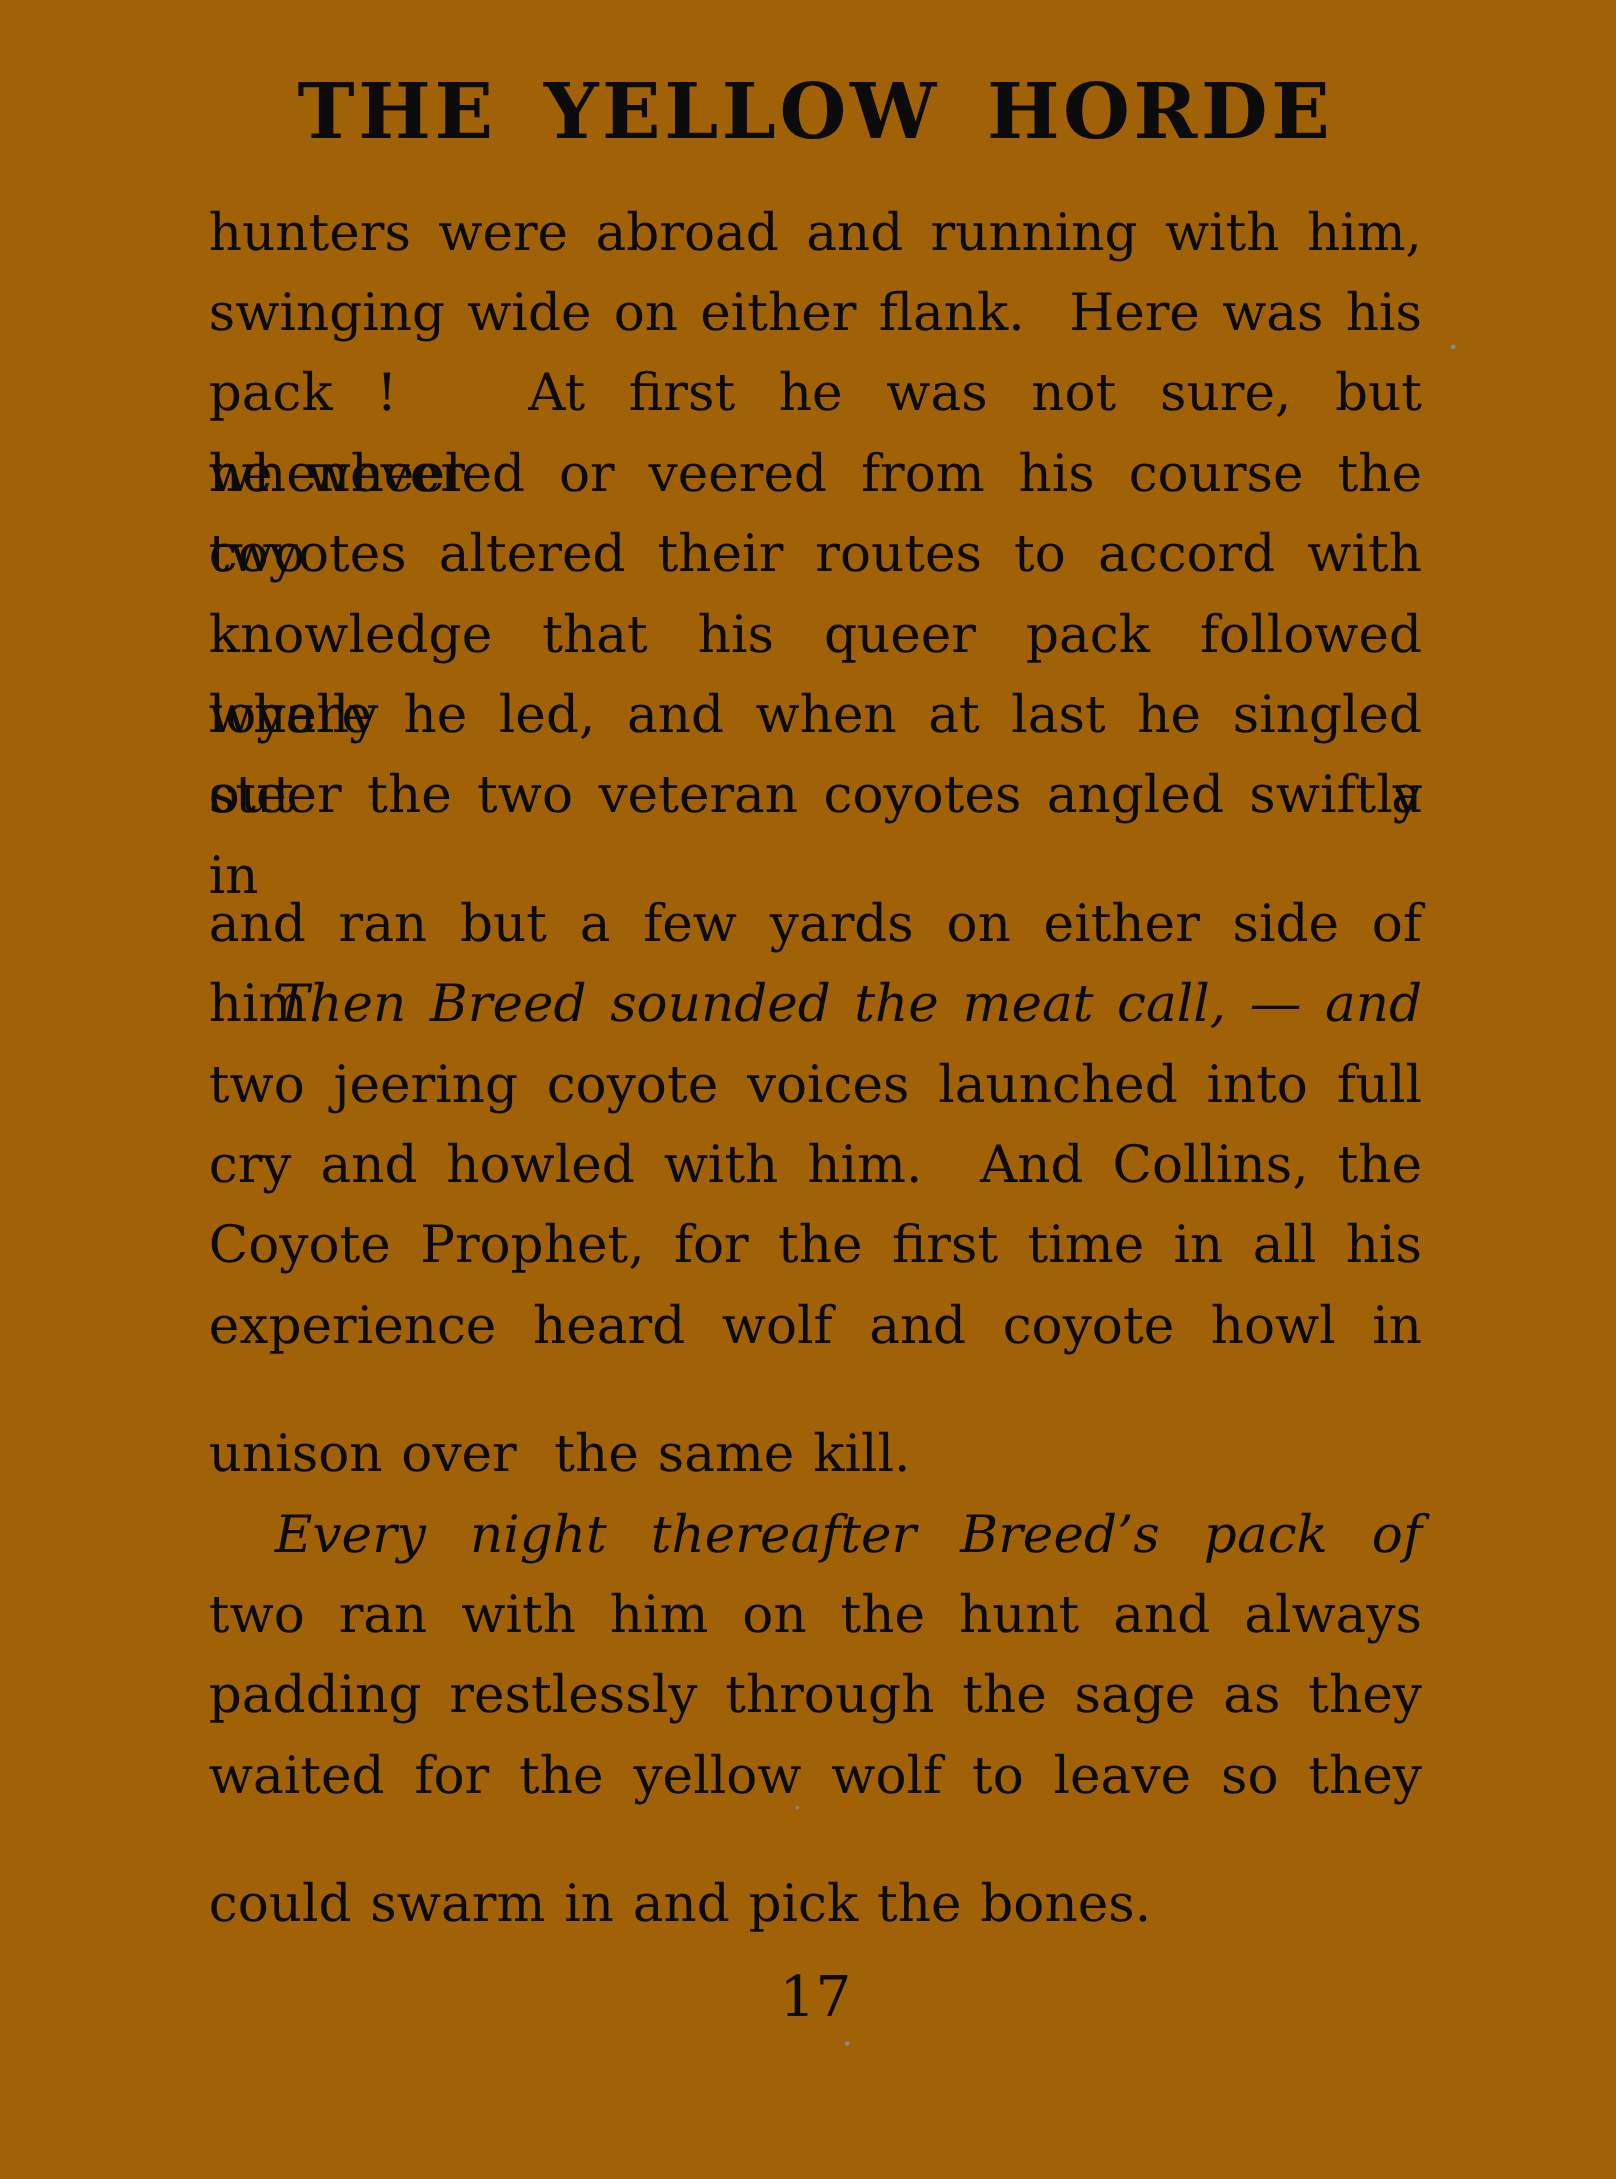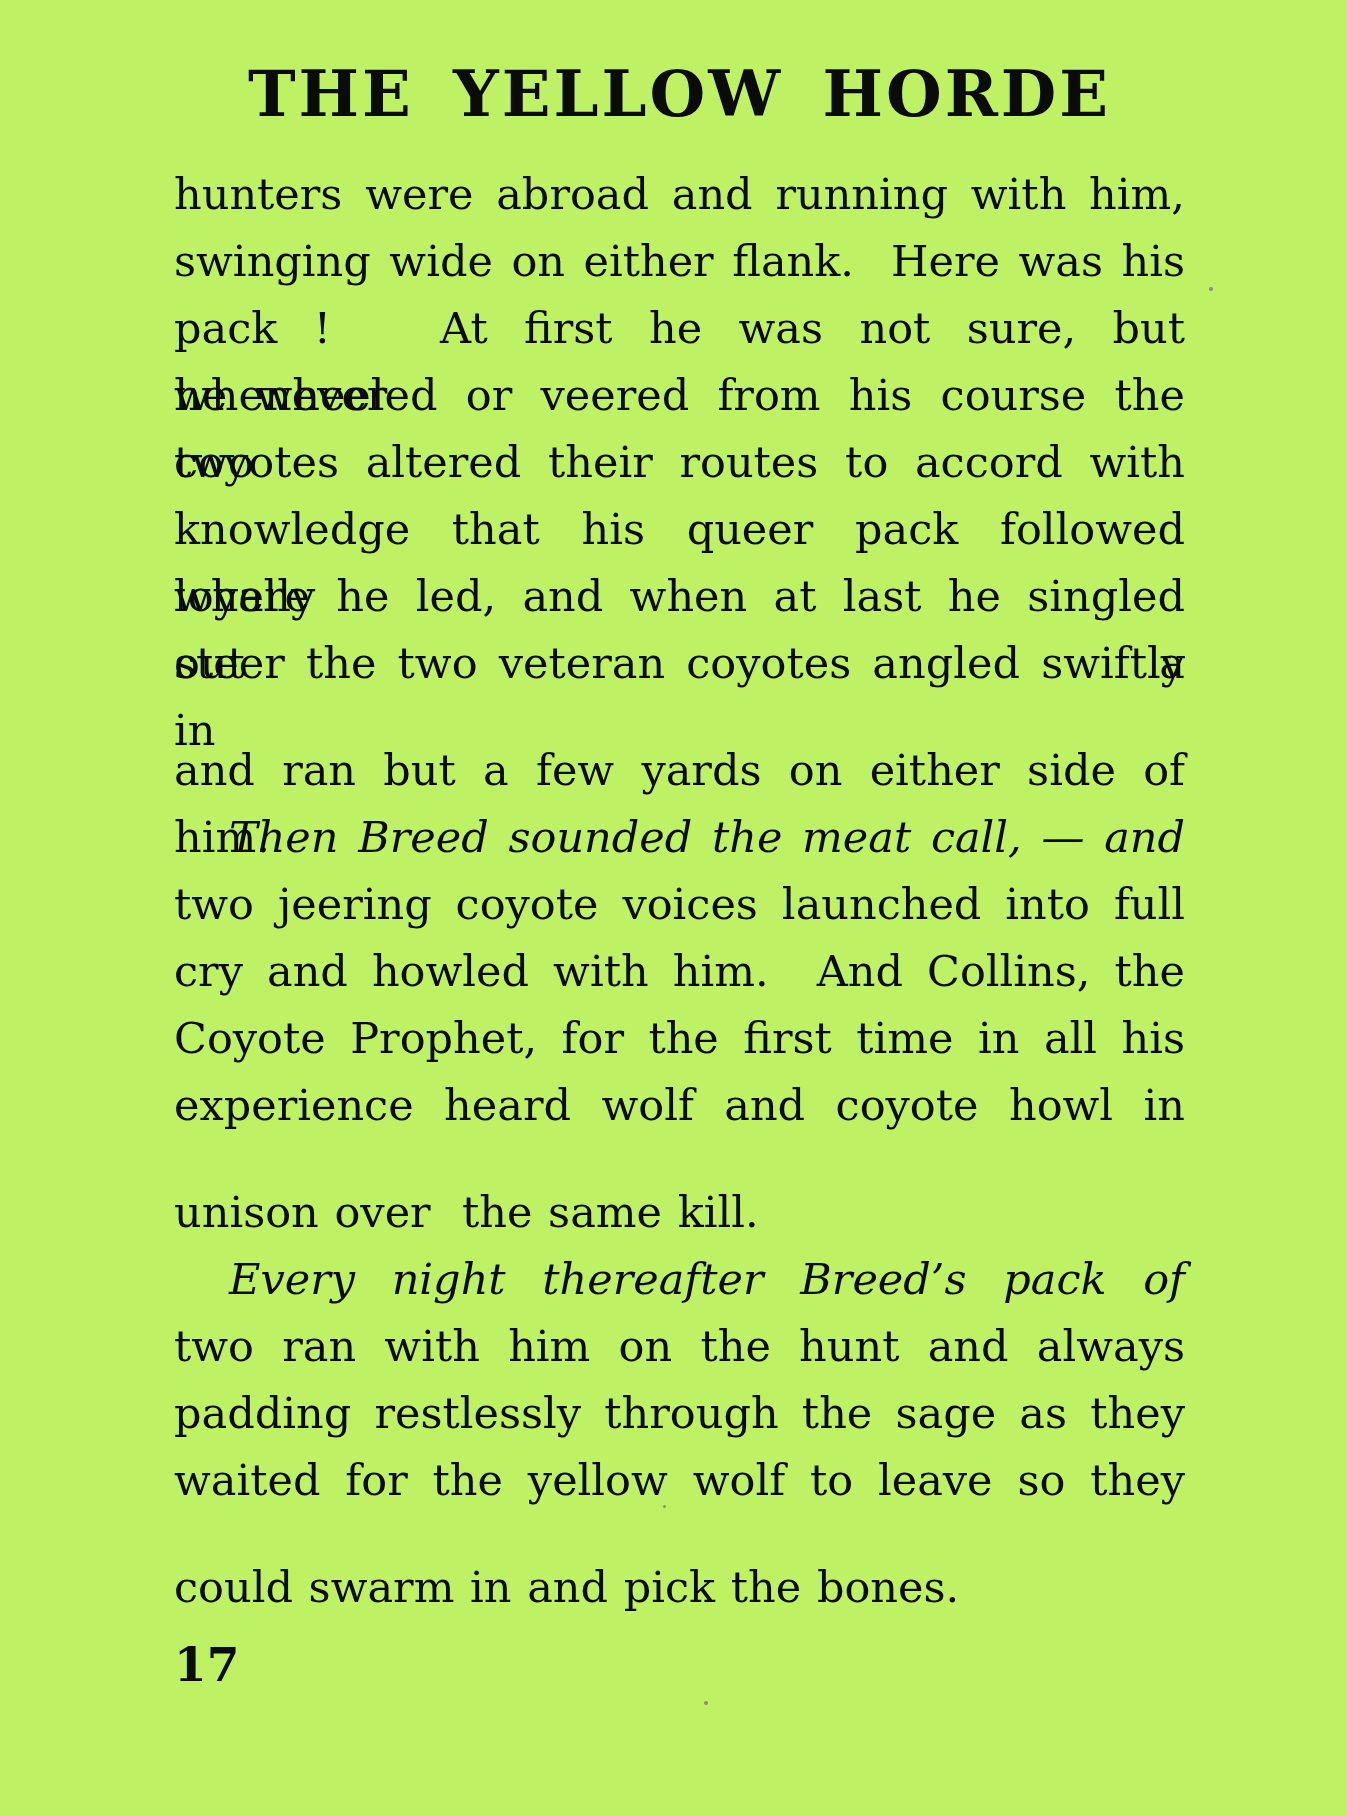--- a/index.html
+++ b/index.html
@@ -4,21 +4,21 @@
 <style>
   html, body {
     margin: 0;
     padding: 0;
     background: #ffffff;
   }
   .page {
     position: relative;
     width: 1347px;
     height: 1816px;
-    background: #bef264;
+    background: #a16207;
     overflow: hidden;
     font-family: "DejaVu Serif", "Liberation Serif", serif;
     color: #0b0b0b;
   }
   .title {
     position: absolute;
     top: 62px;
     left: 174px;
     width: 1011px;
     text-align: center;
@@ -50,22 +50,23 @@
   }
   .line.end {
     text-align-last: left;
     margin-top: 40px;
   }
   .page-number {
     position: absolute;
     top: 1641px;
     left: 174px;
     width: 1011px;
+    text-align: center;
     font-size: 47px;
-    font-weight: bold;
+    font-weight: normal;
     line-height: 1;
   }
   .speck {
     position: absolute;
     background: #8a8a8a;
     border-radius: 50%;
   }
   .speck-1 { left: 1209px; top: 287px; width: 4px; height: 4px; }
   .speck-2 { left: 704px;  top: 1701px; width: 4px; height: 4px; }
   .speck-3 { left: 663px;  top: 1505px; width: 3px; height: 3px; }

